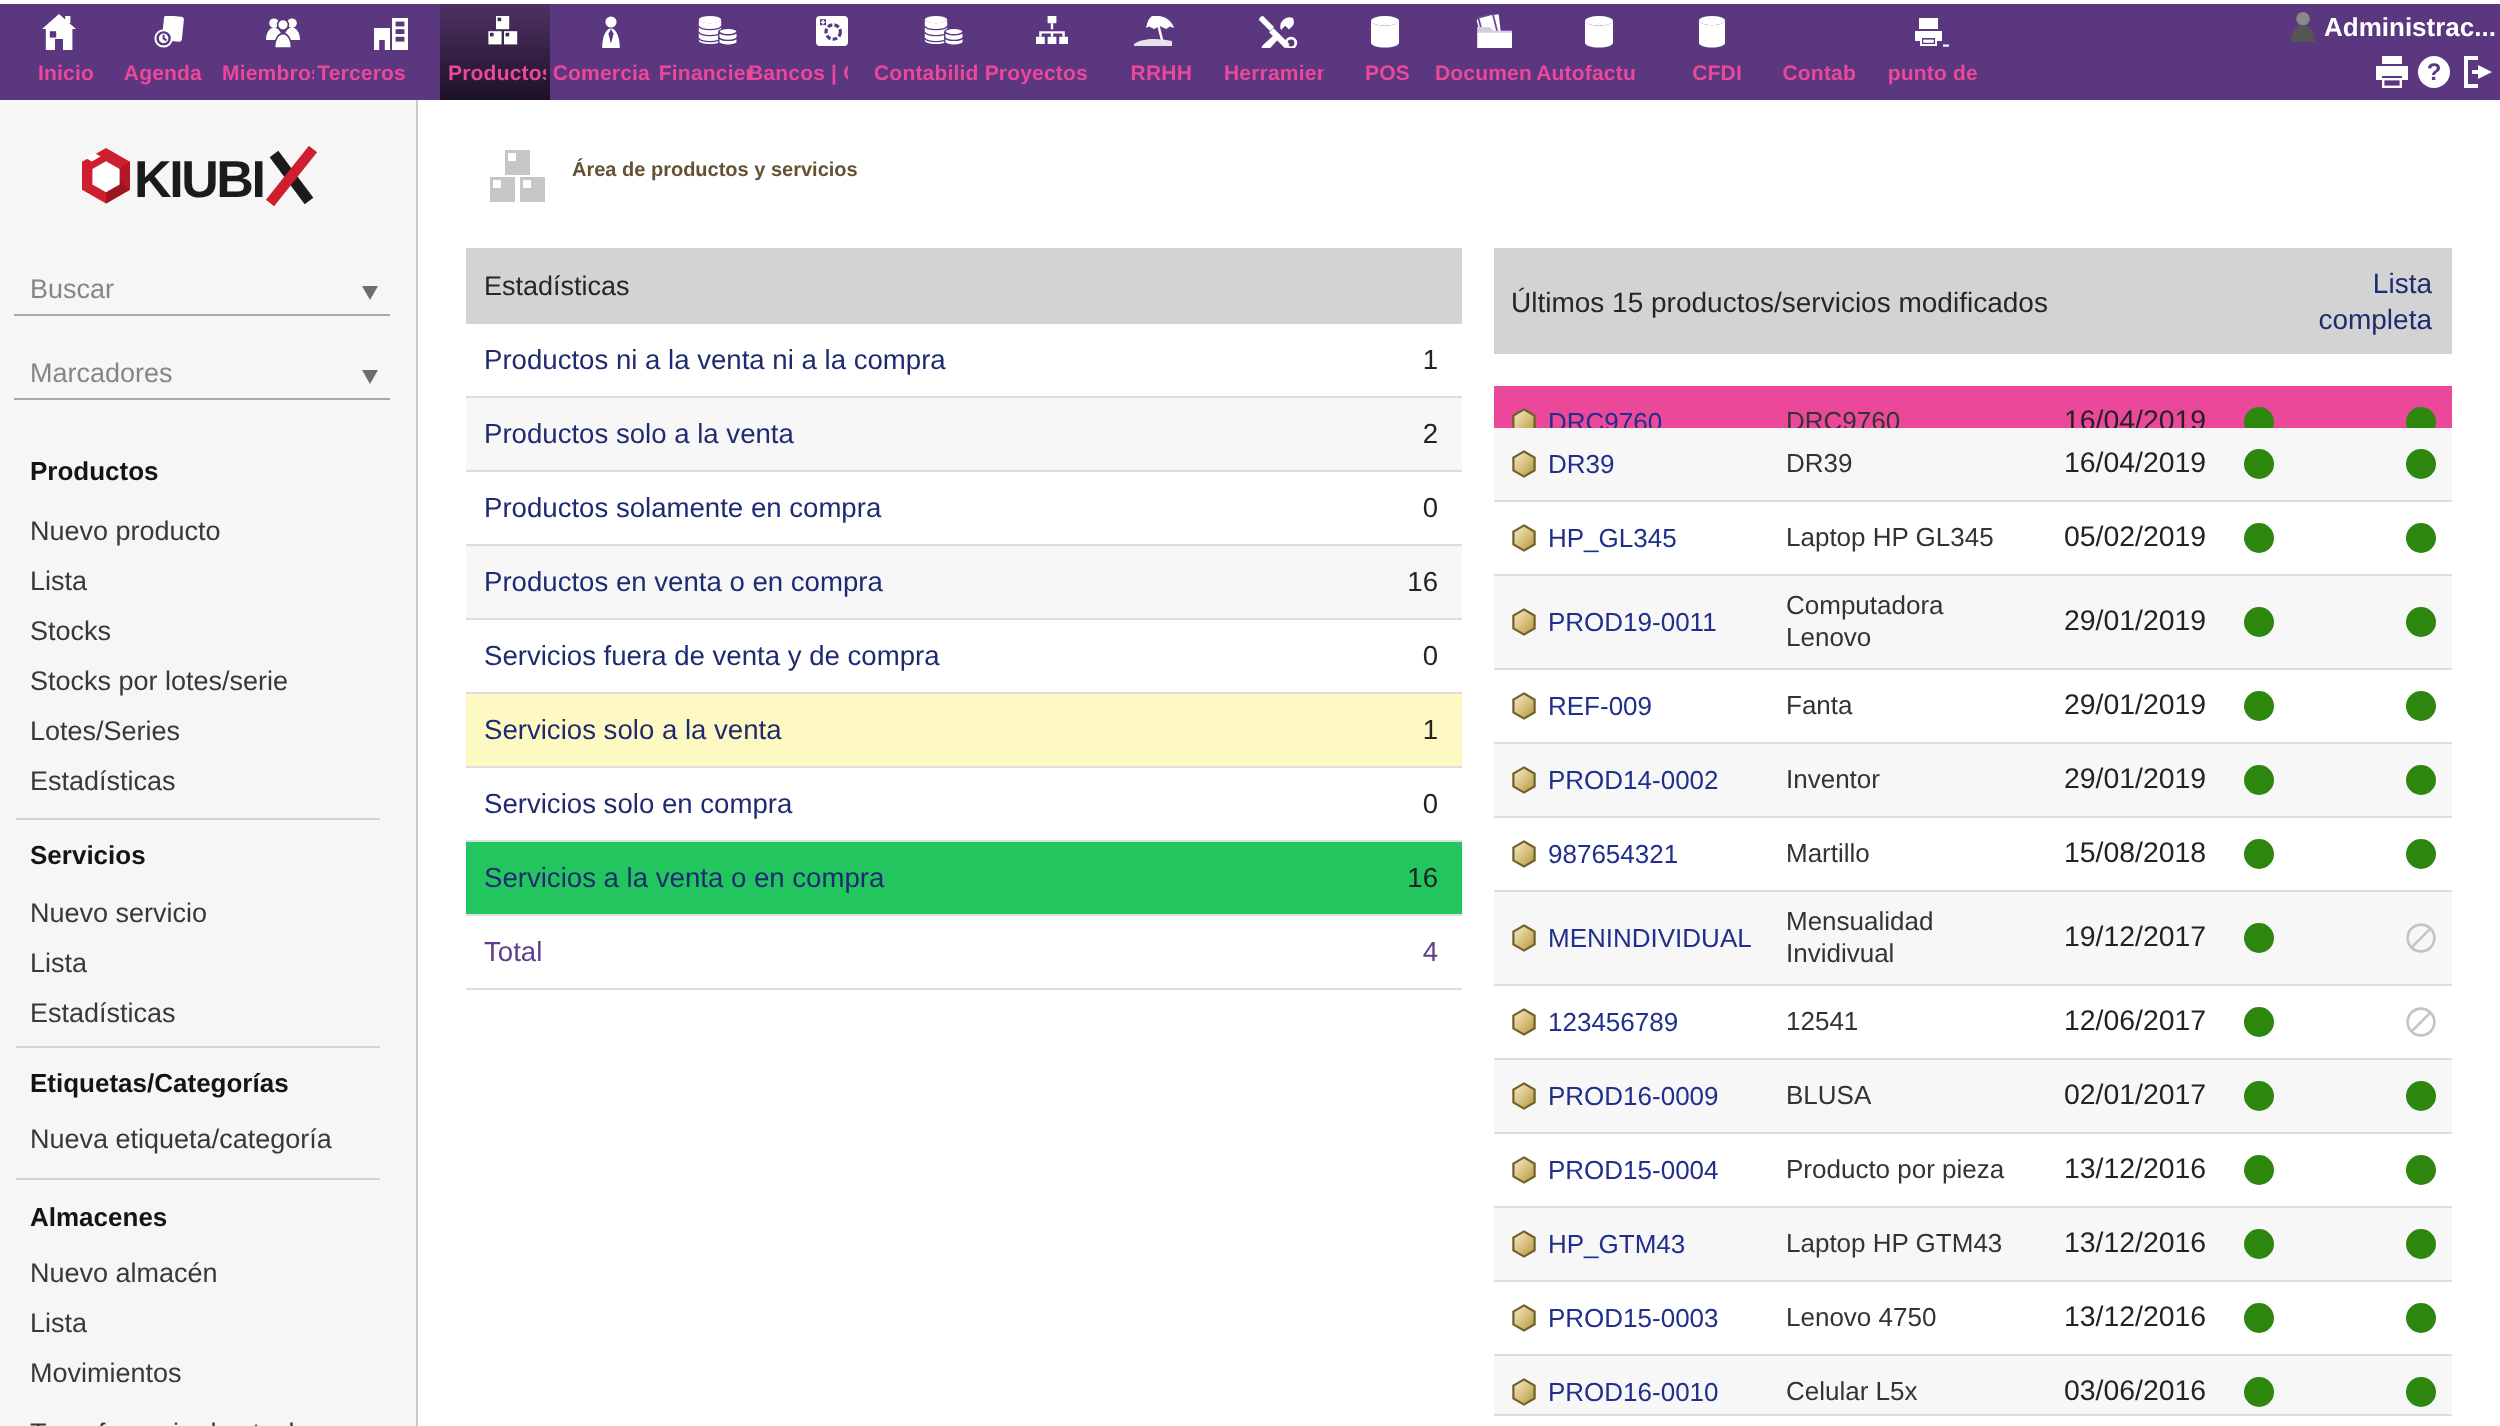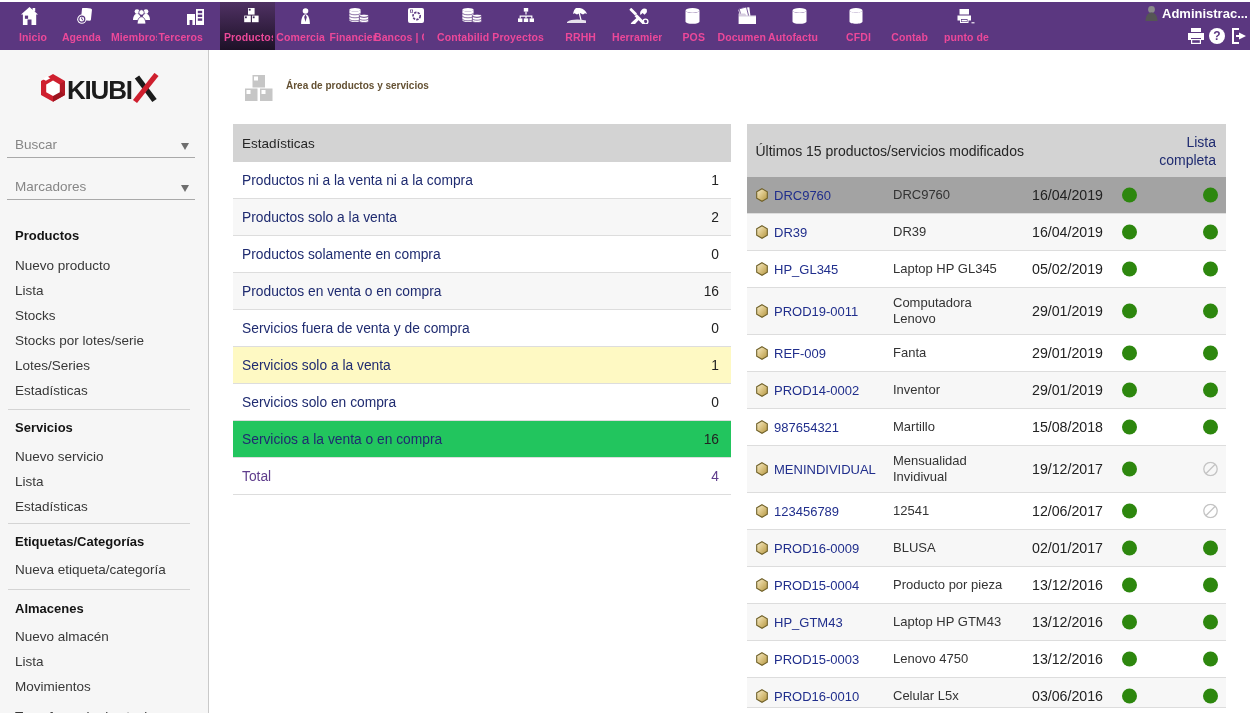--- a/index.html
+++ b/index.html
@@ -351,21 +351,21 @@
 <svg width="0" height="0" style="position:absolute;">
     <defs>
       <linearGradient id="cg" x1="0" y1="0" x2="1" y2="1">
         <stop offset="0" stop-color="#f6eed2"></stop>
         <stop offset="0.45" stop-color="#ddc788"></stop>
         <stop offset="1" stop-color="#b2943e"></stop>
       </linearGradient>
     </defs>
   </svg>
 <div id="rtable">
-<div class="rt-row" style="top:177px;height:37px;background:#a3a3a3;">
+<div class="rt-row" style="top:193px;height:37px;background:#ec4899;">
       <svg class="rt-cube" width="12" height="14" viewBox="0 0 12 14">
         <path d="M6 .7 L11.3 3.8 V10.2 L6 13.3 L.7 10.2 V3.8 Z" fill="url(#cg)" stroke="#6f6028" stroke-width="1.1"></path>
       </svg>
       <span class="rt-ref">DRC9760</span>
       <span class="rt-lab">DRC9760</span>
       <span class="rt-date">16/04/2019</span>
       <span class="dot d1"></span>
       <span class="dot d2"></span>
     </div>
 <div class="rt-row" style="top:214px;height:37px;background:#f7f7f7;">

